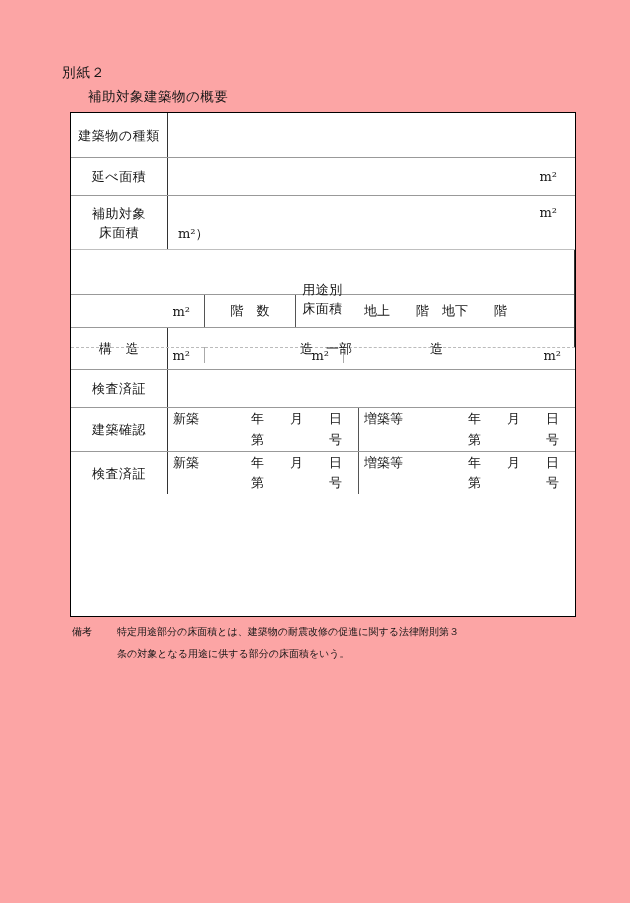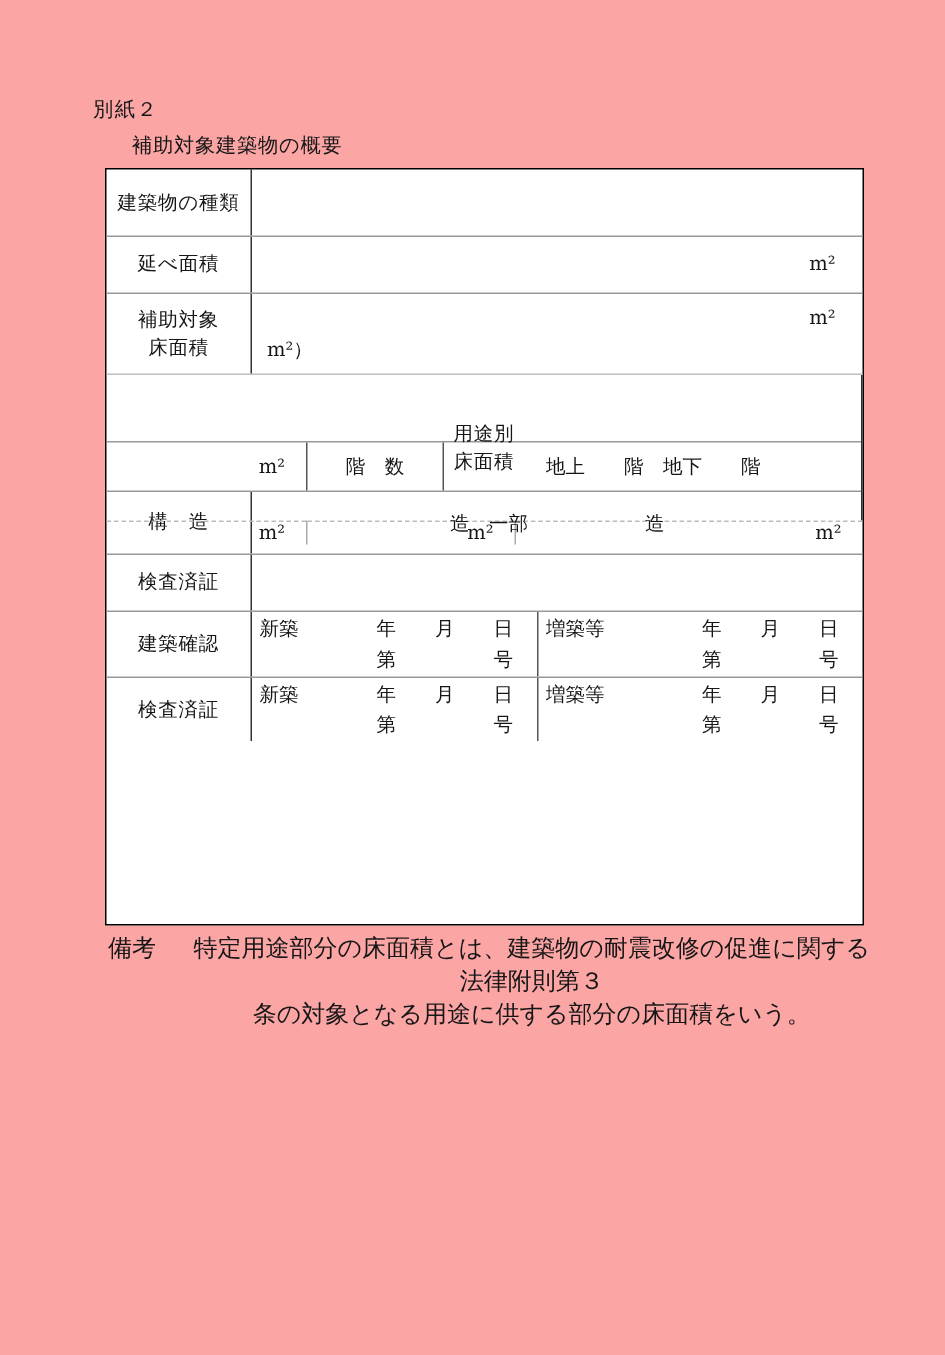--- a/index.html
+++ b/index.html
@@ -61,21 +61,21 @@
   .dcell{
     display:grid;height:100%;box-sizing:border-box;
     grid-template-columns:auto 1fr auto 26px auto 26px auto;
     grid-template-rows:1fr 1fr;align-items:center;
     padding:1px 16px 1px 5px;
   }
   .g-r1c1{grid-row:1;grid-column:1}.g-r1c3{grid-row:1;grid-column:3}
   .g-r1c5{grid-row:1;grid-column:5}.g-r1c7{grid-row:1;grid-column:7}
   .g-r2c3{grid-row:2;grid-column:3}.g-r2c7{grid-row:2;grid-column:7}
 
-  .note{position:absolute;left:72px;top:621px;width:508px;display:flex;line-height:22px;font-size:16px;text-align:center;}
+  .note{position:absolute;left:72px;top:621px;width:508px;display:flex;line-height:22px;font-size:10px;}
   .note-prefix{flex:0 0 auto;margin-right:7px;}
   .note-body{flex:1;margin-left:18px;}
 </style>
 </head>
 <body>
 
 <div class="page">
 
   <div class="attachment">別紙２</div>
   <div class="doc-title">補助対象建築物の概要</div>

